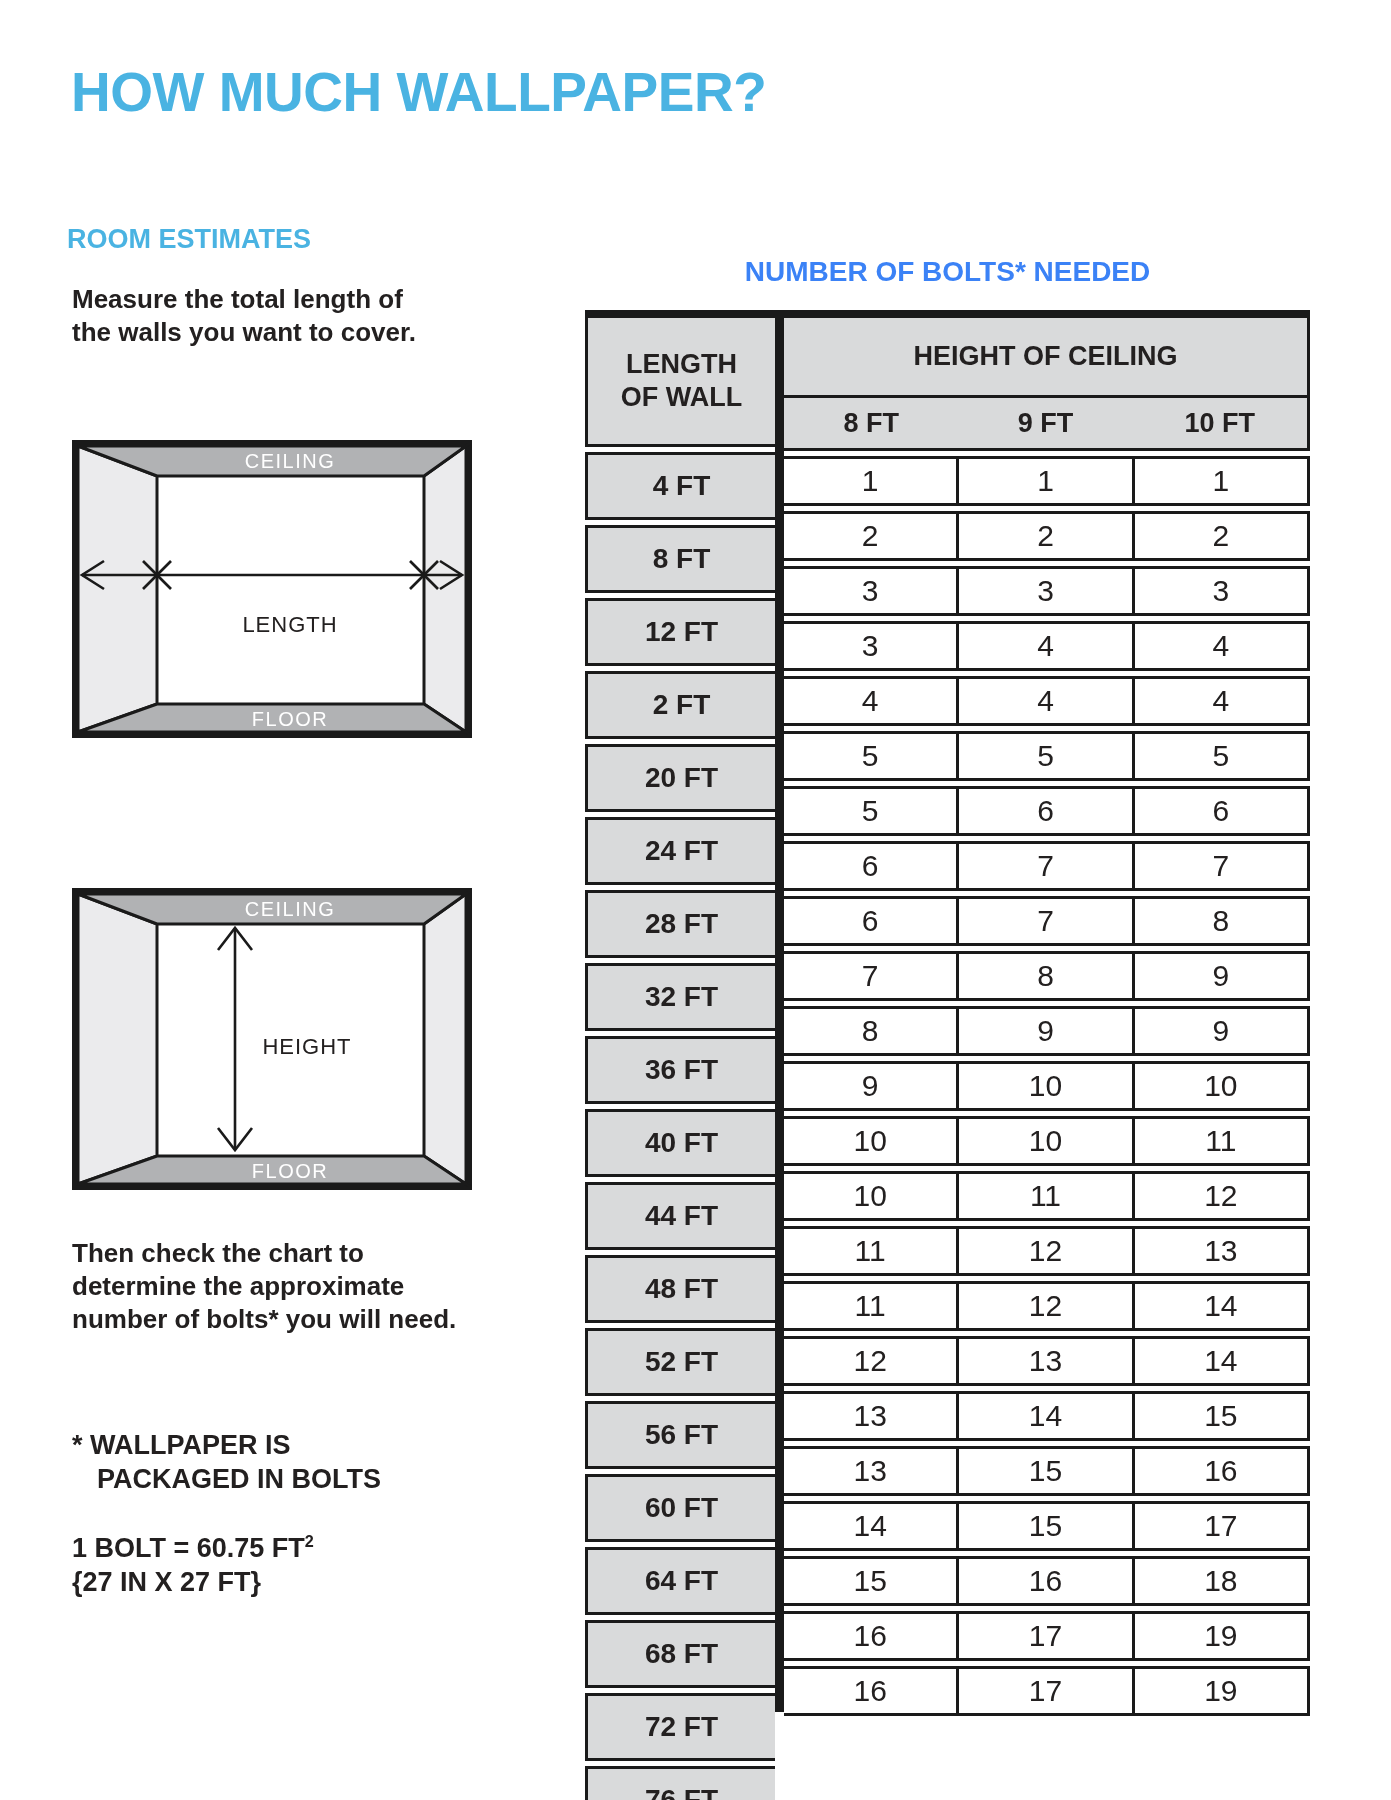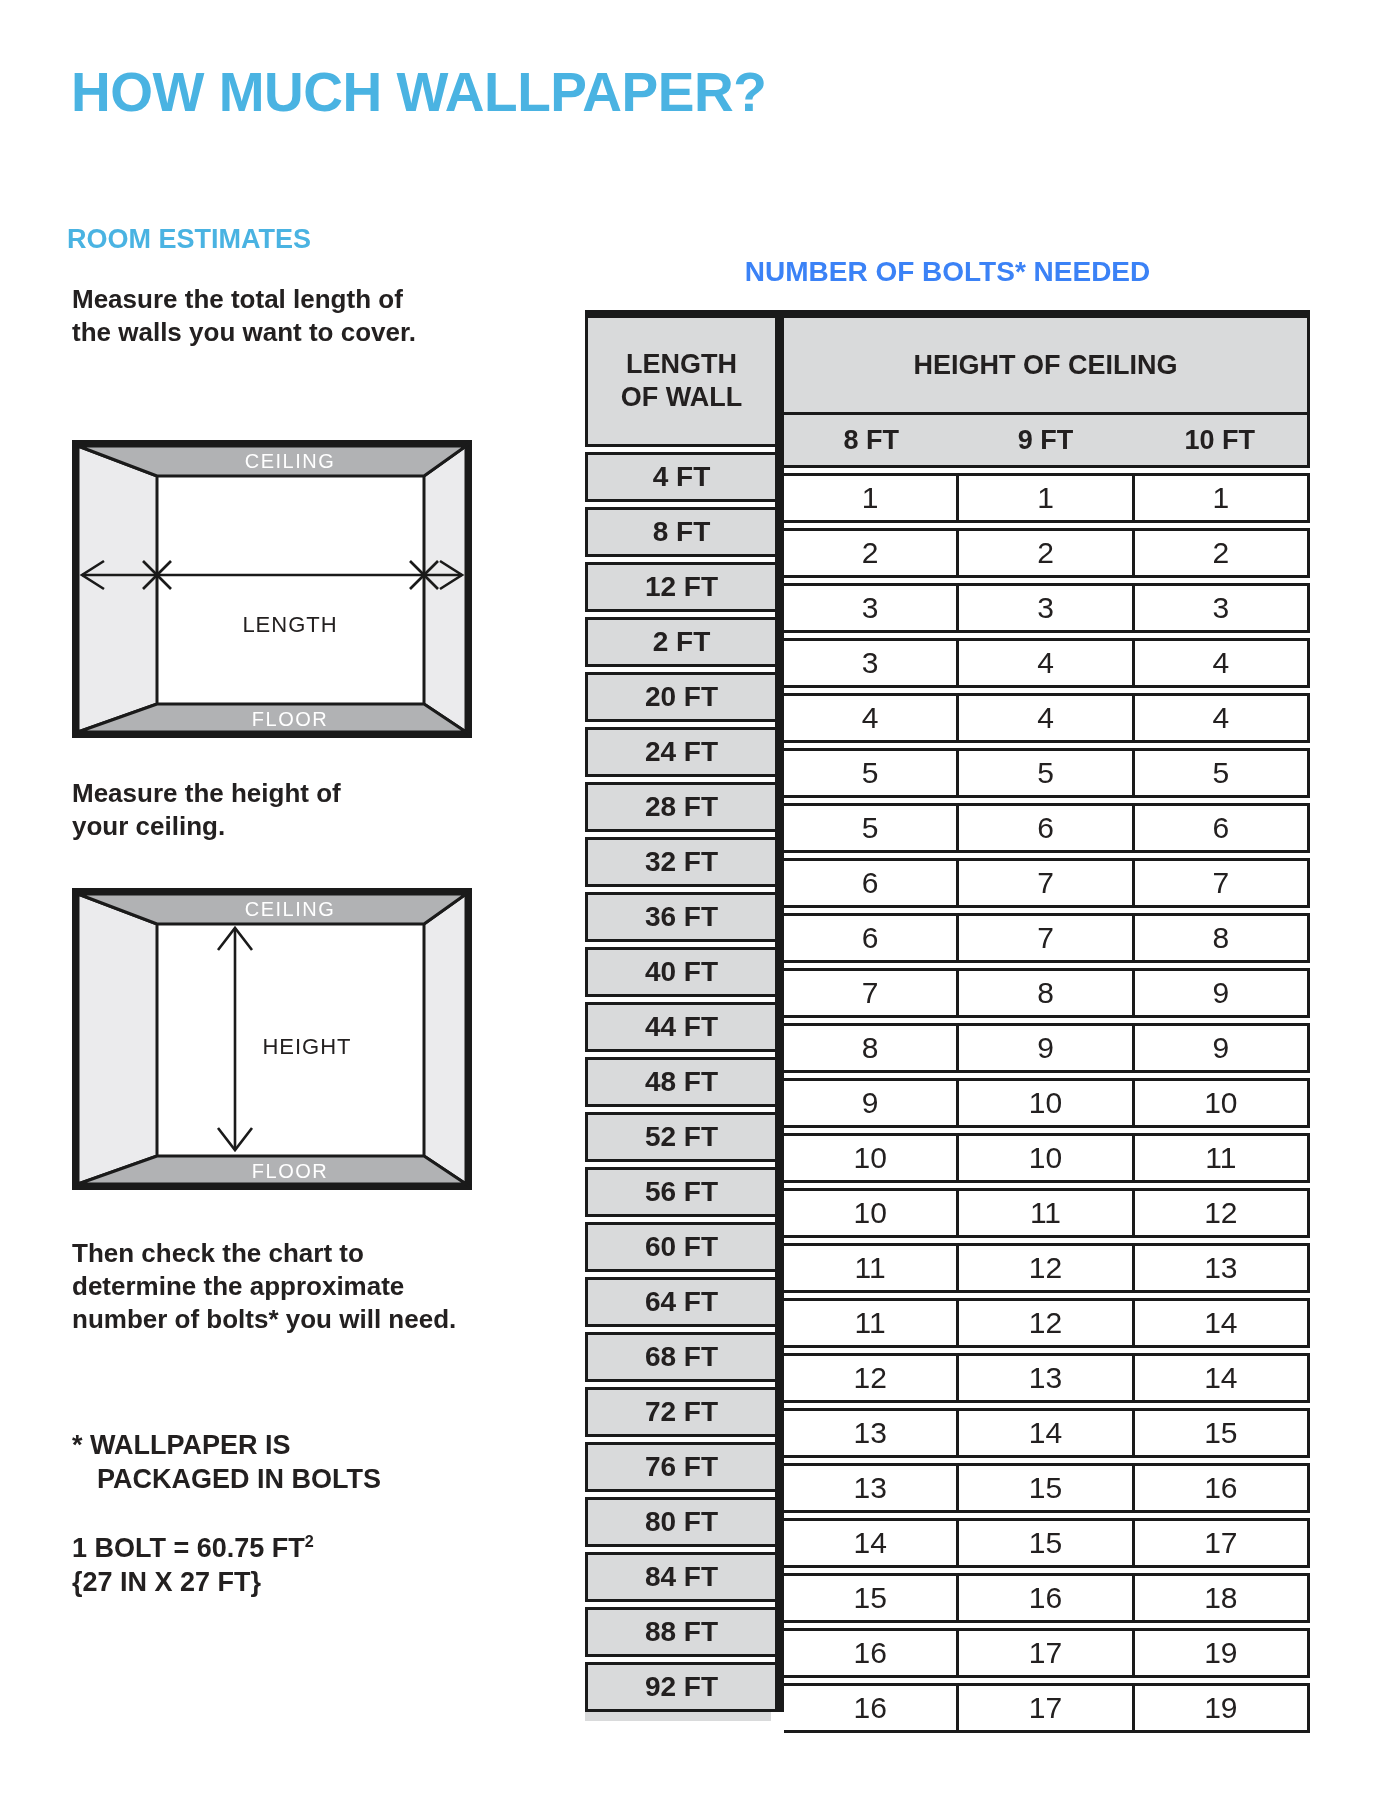--- a/index.html
+++ b/index.html
@@ -40,30 +40,30 @@
   .t-topbar{width:725px;height:8px;background:#1a1a1a;}
   .t-flex{display:flex;align-items:flex-start;}
   .t-leftcol{width:190px;flex:0 0 190px;}
   .t-corner{
     box-sizing:border-box;height:129px;background:#d9dadb;
     border-left:3px solid #1a1a1a;border-bottom:3px solid #1a1a1a;
     display:flex;flex-direction:column;align-items:center;justify-content:center;
     font-size:27px;font-weight:bold;line-height:33px;text-align:center;
   }
   .t-label{
-    box-sizing:border-box;height:50px;margin-top:5px;background:#d9dadb;
+    box-sizing:border-box;height:68px;margin-top:5px;background:#d9dadb;
     border-left:3px solid #1a1a1a;border-top:3px solid #1a1a1a;border-bottom:3px solid #1a1a1a;
     display:flex;align-items:center;justify-content:center;
     font-size:28px;font-weight:bold;
   }
   .t-shadow{width:186px;height:9px;background:#d9dadb;}
   .t-vbar{width:9px;flex:0 0 9px;height:1394px;background:#1a1a1a;}
   .t-right{flex:1;}
   .t-hoc{
-    box-sizing:border-box;height:97px;background:#d9dadb;
+    box-sizing:border-box;height:80px;background:#d9dadb;
     border-right:3px solid #1a1a1a;border-bottom:3px solid #1a1a1a;
     display:flex;align-items:center;justify-content:center;
     font-size:27px;font-weight:bold;
   }
   .t-cols{
     box-sizing:border-box;height:53px;background:#d9dadb;
     border-right:3px solid #1a1a1a;border-bottom:3px solid #1a1a1a;
     display:flex;
   }
   .t-colhead{
@@ -108,24 +108,20 @@
       <polyline points="32,121 10,135 32,149"></polyline>
       <polyline points="368,121 390,135 368,149"></polyline>
       <line x1="71" y1="121" x2="99" y2="149"></line>
       <line x1="71" y1="149" x2="99" y2="121"></line>
       <line x1="338" y1="121" x2="366" y2="149"></line>
       <line x1="338" y1="149" x2="366" y2="121"></line>
     </g>
     <text x="218" y="192" text-anchor="middle" font-size="22" letter-spacing="1" fill="#232020">LENGTH</text>
   </svg>
 
-  <div class="para para2">
-    <div>Measure the height of</div>
-    <div>your ceiling.</div>
-  </div>
 
   <svg class="diagram diagram2" width="400" height="302" viewBox="0 0 400 302">
     <rect x="3" y="3" width="394" height="296" fill="#ffffff" stroke="#1a1a1a" stroke-width="6"></rect>
     <polygon points="6,6 85,36 85,268 6,296" fill="#ebebed" stroke="#1a1a1a" stroke-width="3"></polygon>
     <polygon points="394,6 352,36 352,268 394,296" fill="#ebebed" stroke="#1a1a1a" stroke-width="3"></polygon>
     <polygon points="6,6 394,6 352,36 85,36" fill="#b1b2b4" stroke="#1a1a1a" stroke-width="3"></polygon>
     <polygon points="6,296 85,268 352,268 394,296" fill="#b1b2b4" stroke="#1a1a1a" stroke-width="3"></polygon>
     <text x="218" y="28" text-anchor="middle" font-size="20" letter-spacing="1.5" fill="#ffffff">CEILING</text>
     <text x="218" y="290" text-anchor="middle" font-size="20" letter-spacing="1.5" fill="#ffffff">FLOOR</text>
     <g stroke="#1a1a1a" stroke-width="2.6" fill="none">

